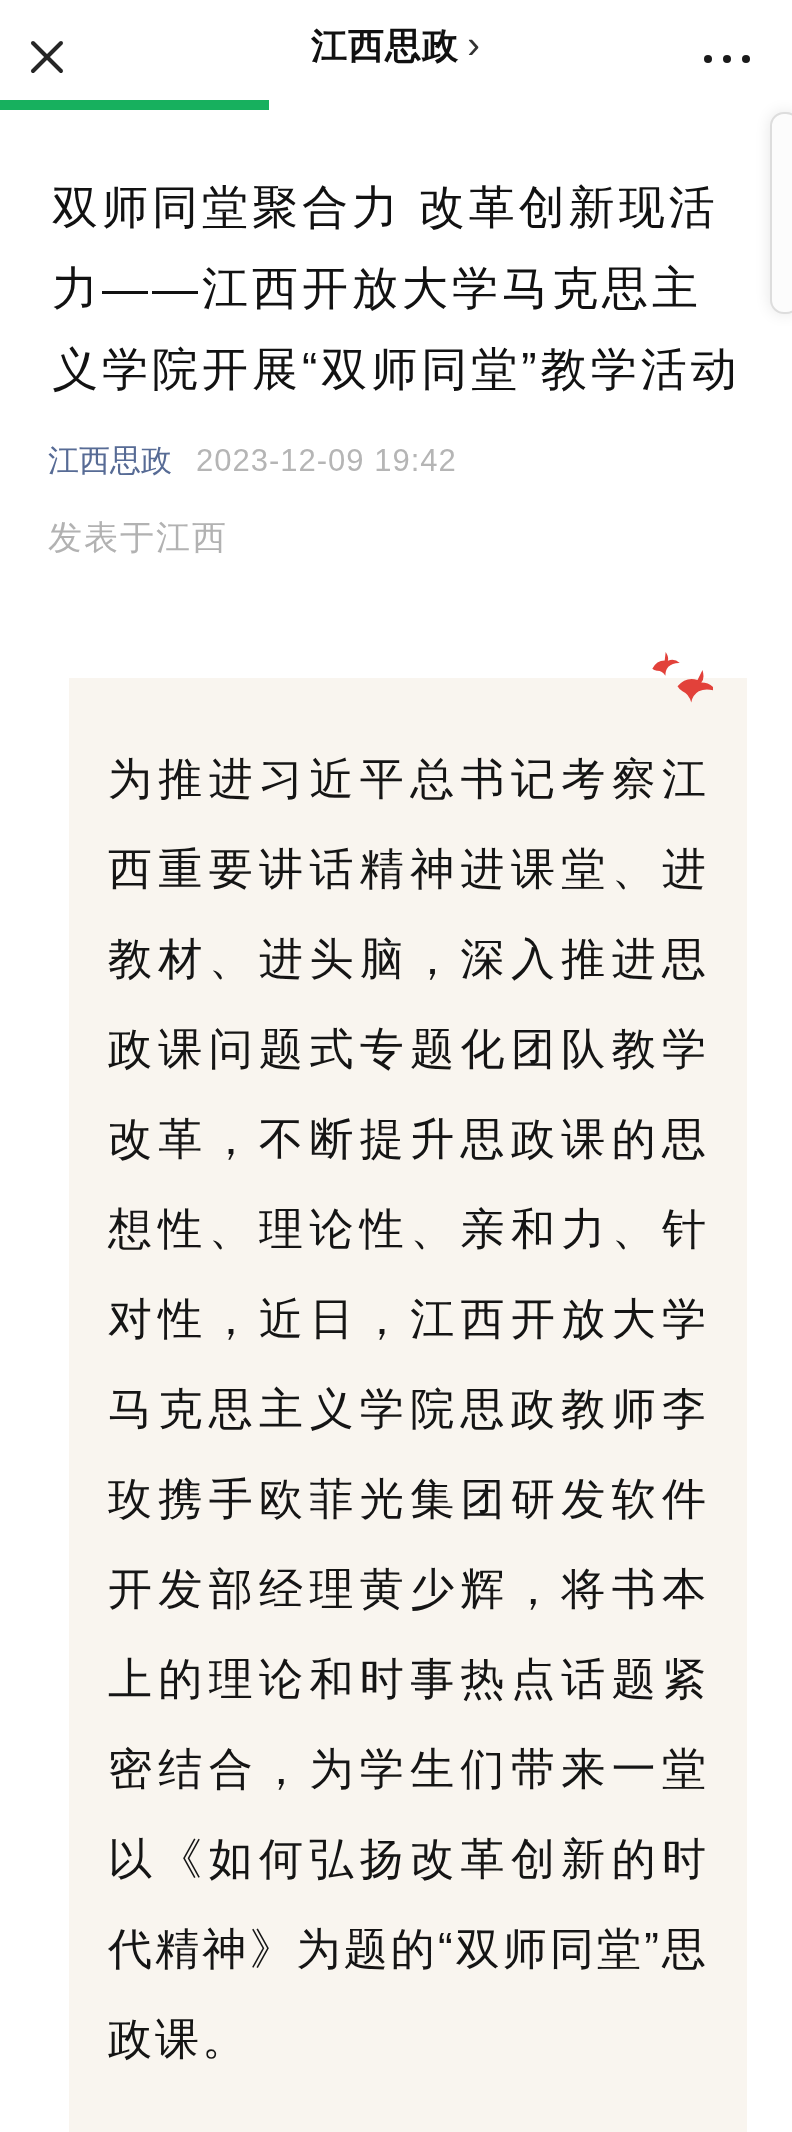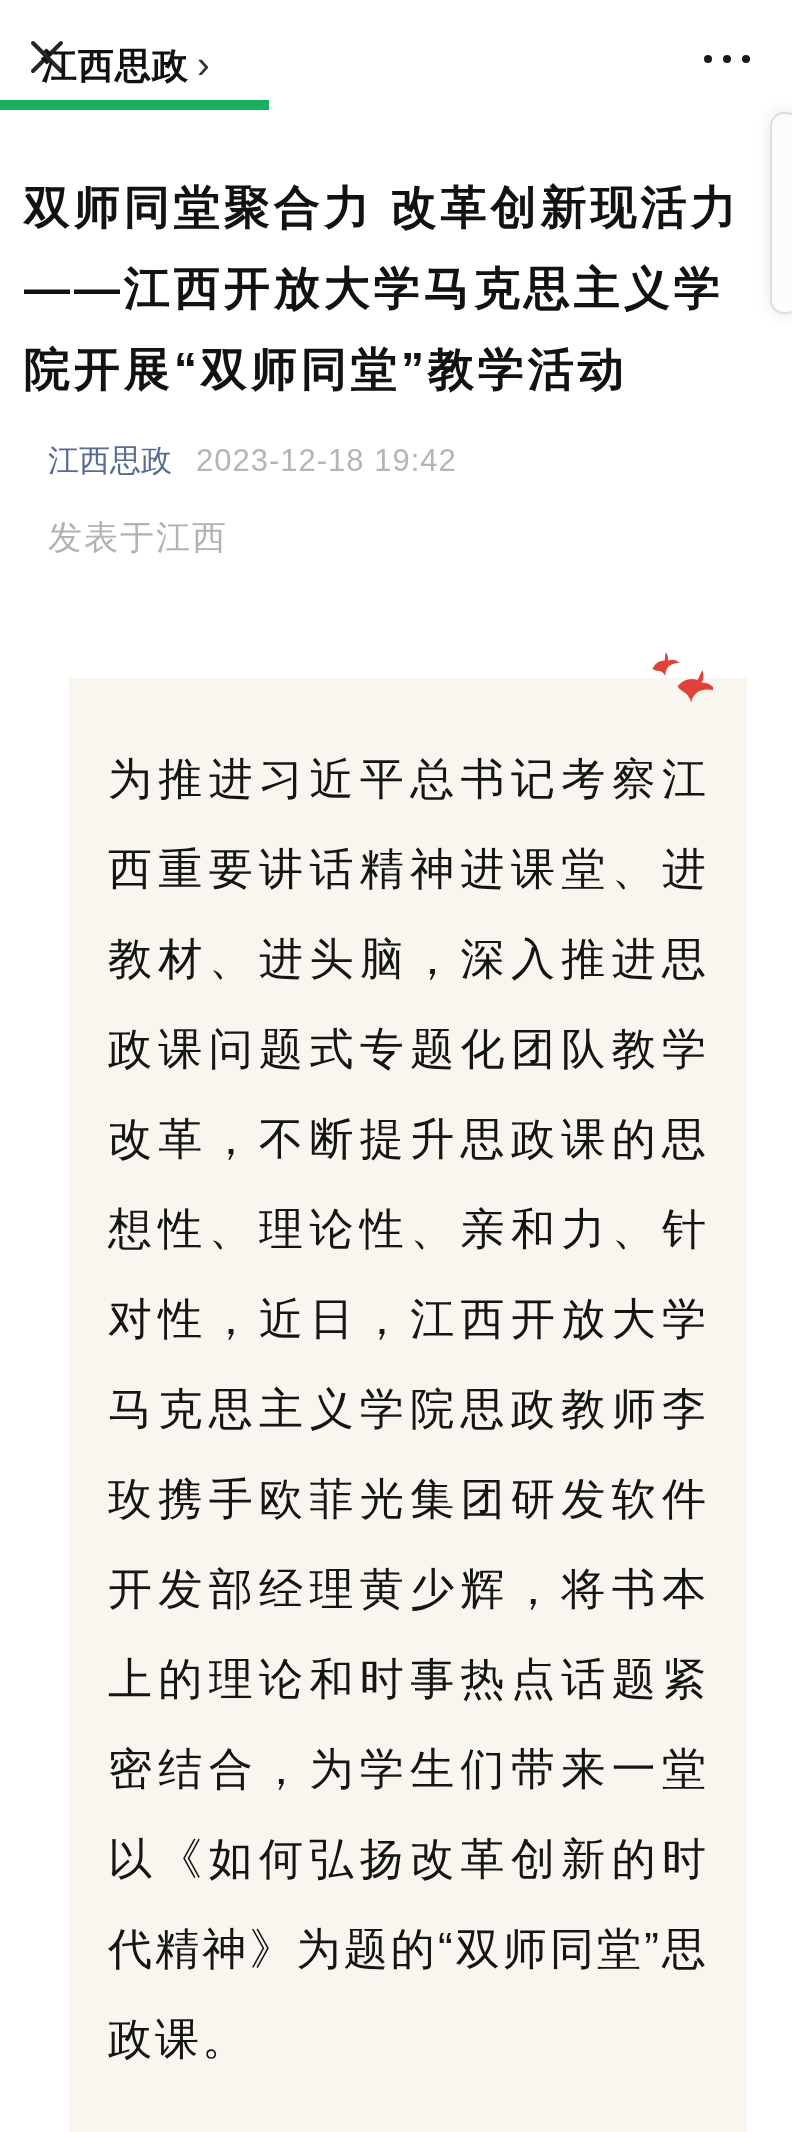--- a/index.html
+++ b/index.html
@@ -11,37 +11,37 @@
     position:relative;
   }
   
   .navbar{position:relative;height:100px;background:#ffffff;}
   .close-btn{
     position:absolute;left:30px;top:40px;width:34px;height:34px;
     background:none;border:none;padding:0;cursor:pointer;
   }
   .close-btn svg{display:block;}
   .nav-title{
-    position:absolute;left:0;right:0;top:42px;
-    font-size:36px;font-weight:600;color:#111111;letter-spacing:1px;margin-left:41px;
+    position:absolute;left:0;right:0;top:22px;text-align:center;
+    font-size:36px;font-weight:600;color:#111111;letter-spacing:1px;
   }
   .nav-title .chev{font-weight:400;color:#333;margin-left:8px;font-size:38px;}
   .more-btn{
     position:absolute;right:42px;top:50px;height:18px;
     background:none;border:none;padding:0;cursor:pointer;
     display:flex;align-items:center;gap:11px;
   }
   .more-btn i{width:8px;height:8px;border-radius:50%;background:#1a1a1a;display:block;}
   
   .progress{height:10px;width:100%;background:transparent;}
   .progress .fill{height:100%;background:#17b05e;}
   
   .article-title{
-    margin:57px 48px 0 24px;
-    font-size:46px;line-height:81px;font-weight:700;color:#121212;
+    margin:57px 48px 0 52px;
+    font-size:46px;line-height:81px;font-weight:400;color:#121212;
     letter-spacing:4px;
   }
   .byline{
     margin:30px 48px 0 48px;
     display:flex;align-items:baseline;gap:24px;
     font-size:31px;line-height:42px;
   }
   .author-link{color:#576b95;text-decoration:none;font-weight:500;}
   .pub-date{color:#b5b5b5;letter-spacing:1px;}
   .pub-location{
@@ -94,21 +94,21 @@
 
 <div class="progress">
   <div class="fill" style="width: 34%; background: rgb(23, 176, 94);"></div>
 </div>
 
 <main>
   <h1 class="article-title">双师同堂聚合力 改革创新现活力——江西开放大学马克思主义学院开展“双师同堂”教学活动</h1>
 
   <div class="byline">
     <a class="author-link" href="#">江西思政</a>
-    <span class="pub-date">2023-12-18 19:42</span>
+    <span class="pub-date">2023-12-09 19:42</span>
   </div>
 
   <div class="pub-location">发表于江西</div>
 
   <section class="content-card">
     <span class="birds">
       <svg viewBox="0 0 66 58" width="66" height="58">
         <g fill="#e2413a">
           <path transform="translate(0,2) rotate(-14 16 10)" d="M4 14 Q10 7 18 9 L21 1 Q23 7 21 10 Q28 9 32 15 Q25 13 20 16 Q16 19 15 24 Q13 18 8 17 Q5 16 4 14 Z"></path>
           <path transform="translate(28,20) scale(1.25)" d="M2 13 Q9 5 18 8 L22 0 Q24 7 21 10 Q29 10 33 17 Q25 14 19 17 Q14 20 13 26 Q11 19 6 17 Q3 15 2 13 Z"></path>

